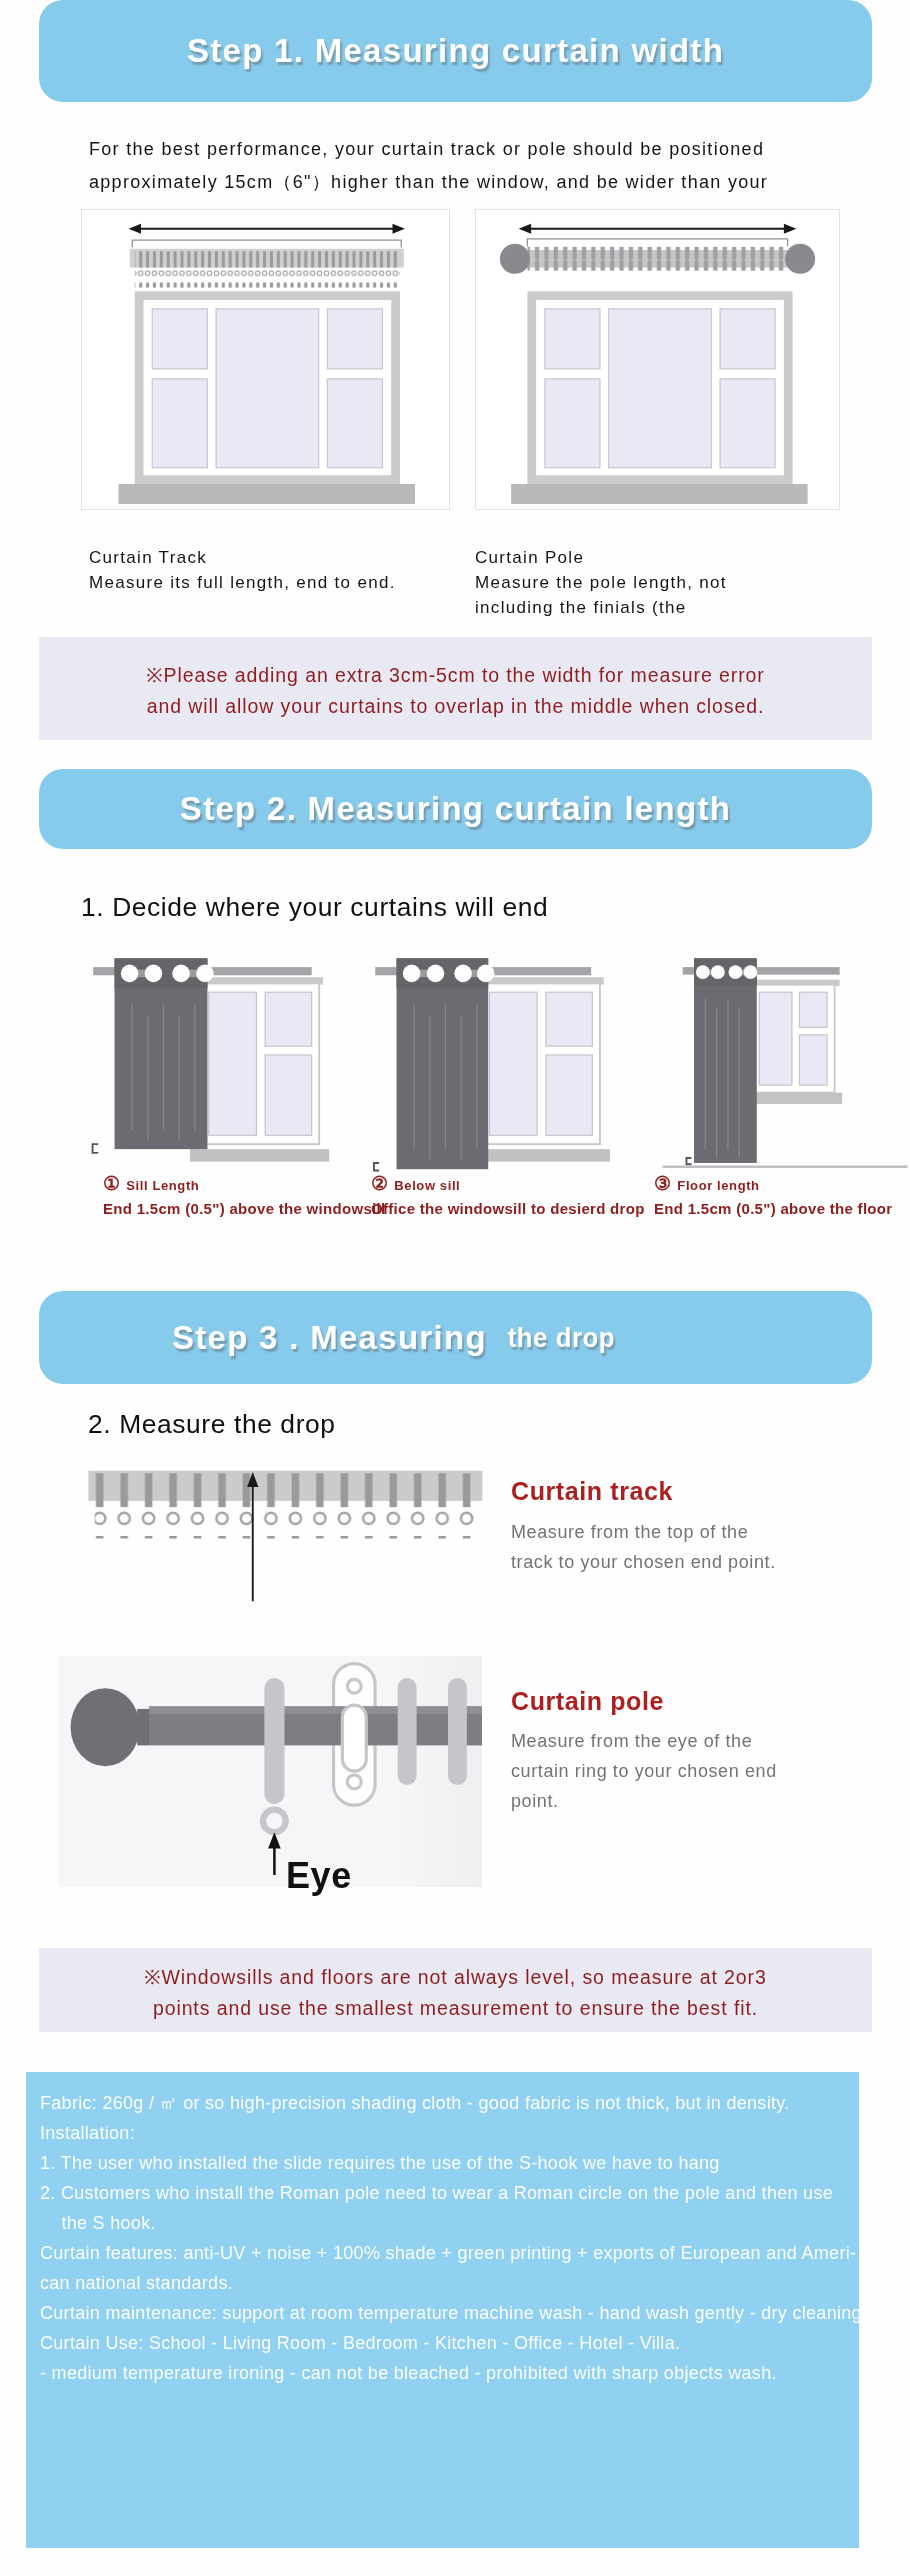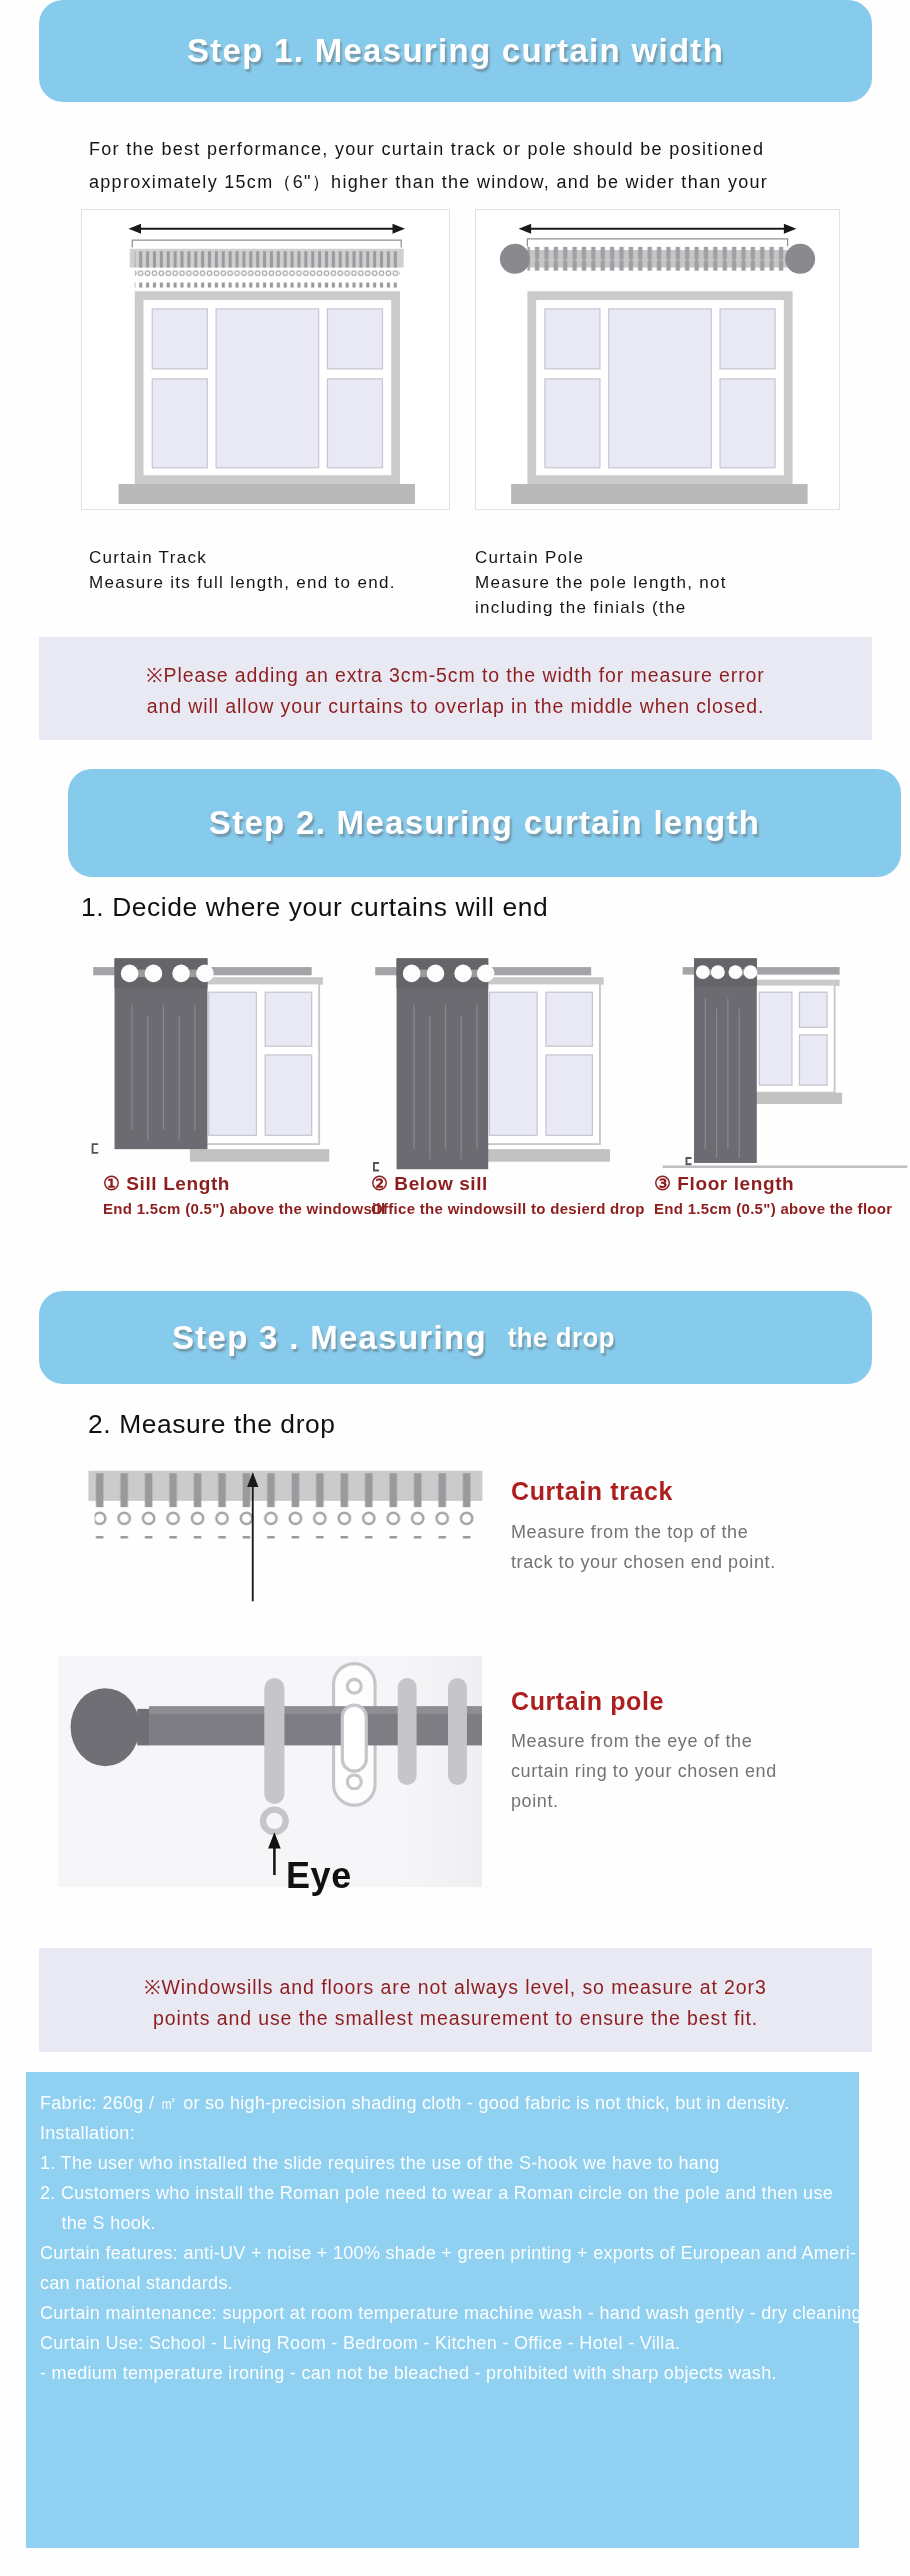--- a/index.html
+++ b/index.html
@@ -11,21 +11,21 @@
   }
   *{margin:0;padding:0;box-sizing:border-box;}
   body{background:#fff;font-family:"Liberation Sans", sans-serif;}
   .page{position:relative;width:910px;height:2576px;background:#FEFEFE;overflow:hidden;}
 
   .banner{position:absolute;left:39px;width:833px;background:var(--banner-blue);
           display:flex;align-items:center;justify-content:center;border-radius:24px;}
   .banner .btxt{color:#fff;font-weight:bold;font-size:33px;letter-spacing:1.3px;
           text-shadow:1.9px 2.5px 1.9px rgba(90,90,90,.45);white-space:nowrap;}
   .banner1{top:0;height:102px;}
-  .banner2{top:769px;height:108px;margin-left:29px;}
+  .banner2{top:769px;height:80px;}
   .banner3{top:1291px;height:93px;padding-right:119px;}
   .banner3 .bsub{color:#fff;font-weight:bold;font-size:28px;letter-spacing:0.6px;margin-left:16.4px;
           transform:scaleX(.92);text-shadow:1.9px 2.5px 1.9px rgba(90,90,90,.45);white-space:nowrap;}
 
   .intro{position:absolute;top:133px;left:89px;width:792px;color:#151515;
          font-size:18px;line-height:33px;letter-spacing:1.3px;white-space:nowrap;}
 
   .winbox{position:absolute;top:209px;height:301px;background:#fff;border:0.6px solid #E2E2E2;}
   .winbox-left{left:81px;width:369px;}
   .winbox-right{left:475px;width:365px;}
@@ -33,35 +33,35 @@
 
   .capcol{position:absolute;top:545px;color:#151515;font-size:17px;letter-spacing:1.3px;line-height:25px;white-space:nowrap;}
   .capcol .ctitle{margin-bottom:0px;}
   .cap-track{left:89px;}
   .cap-pole{left:475px;}
 
   .notebox{position:absolute;left:39px;width:833px;background:var(--note-bg);
            text-align:center;color:var(--note-red);font-size:19.5px;letter-spacing:0.9px;
            font-weight:500;line-height:31px;}
   .note1{top:637px;height:103px;padding-top:22.6px;}
-  .note2{top:1948px;height:104px;padding-top:24px;}
+  .note2{top:1948px;height:84px;padding-top:14px;}
 
   .blackhead{position:absolute;color:#101010;font-weight:normal;font-size:26.4px;letter-spacing:0.6px;white-space:nowrap;}
   .heading1{top:892px;left:81px;}
   .heading2{top:1409px;left:88px;}
 
   .panel{position:absolute;top:942px;}
   .panel svg{display:block;}
   .p1{left:88px;}
   .p2{left:371px;}
   .p3{left:651px;}
 
   .optcap{position:absolute;color:var(--note-red);white-space:nowrap;}
   .optcap .marker{font-size:19px;font-weight:bold;margin-right:6.3px;}
-  .optcap .otitle{font-size:19px;font-weight:bold;letter-spacing:0.6px;text-align:center;}
+  .optcap .otitle{font-size:13px;font-weight:bold;letter-spacing:0.6px;text-align:center;}
   .optcap-title{top:1172px;}
   .optdesc{position:absolute;top:1200px;color:var(--note-red);font-size:15px;font-weight:bold;letter-spacing:0.3px;white-space:nowrap;}
   .oc1{left:103px;} .oc2{left:371px;} .oc3{left:654px;}
 
   .tracksvg{position:absolute;top:1467px;left:88px;}
   .redblock{position:absolute;left:511px;white-space:nowrap;}
   .redtitle{color:var(--title-red);font-weight:bold;font-size:25px;letter-spacing:0.6px;}
   .redline{color:#737373;font-weight:normal;font-size:18px;letter-spacing:0.6px;}
   .tt{top:1477px;} .tl1{top:1522px;} .tl2{top:1552px;}
   .pt{top:1687px;} .pl1{top:1731px;} .pl2{top:1761px;} .pl3{top:1791px;}

